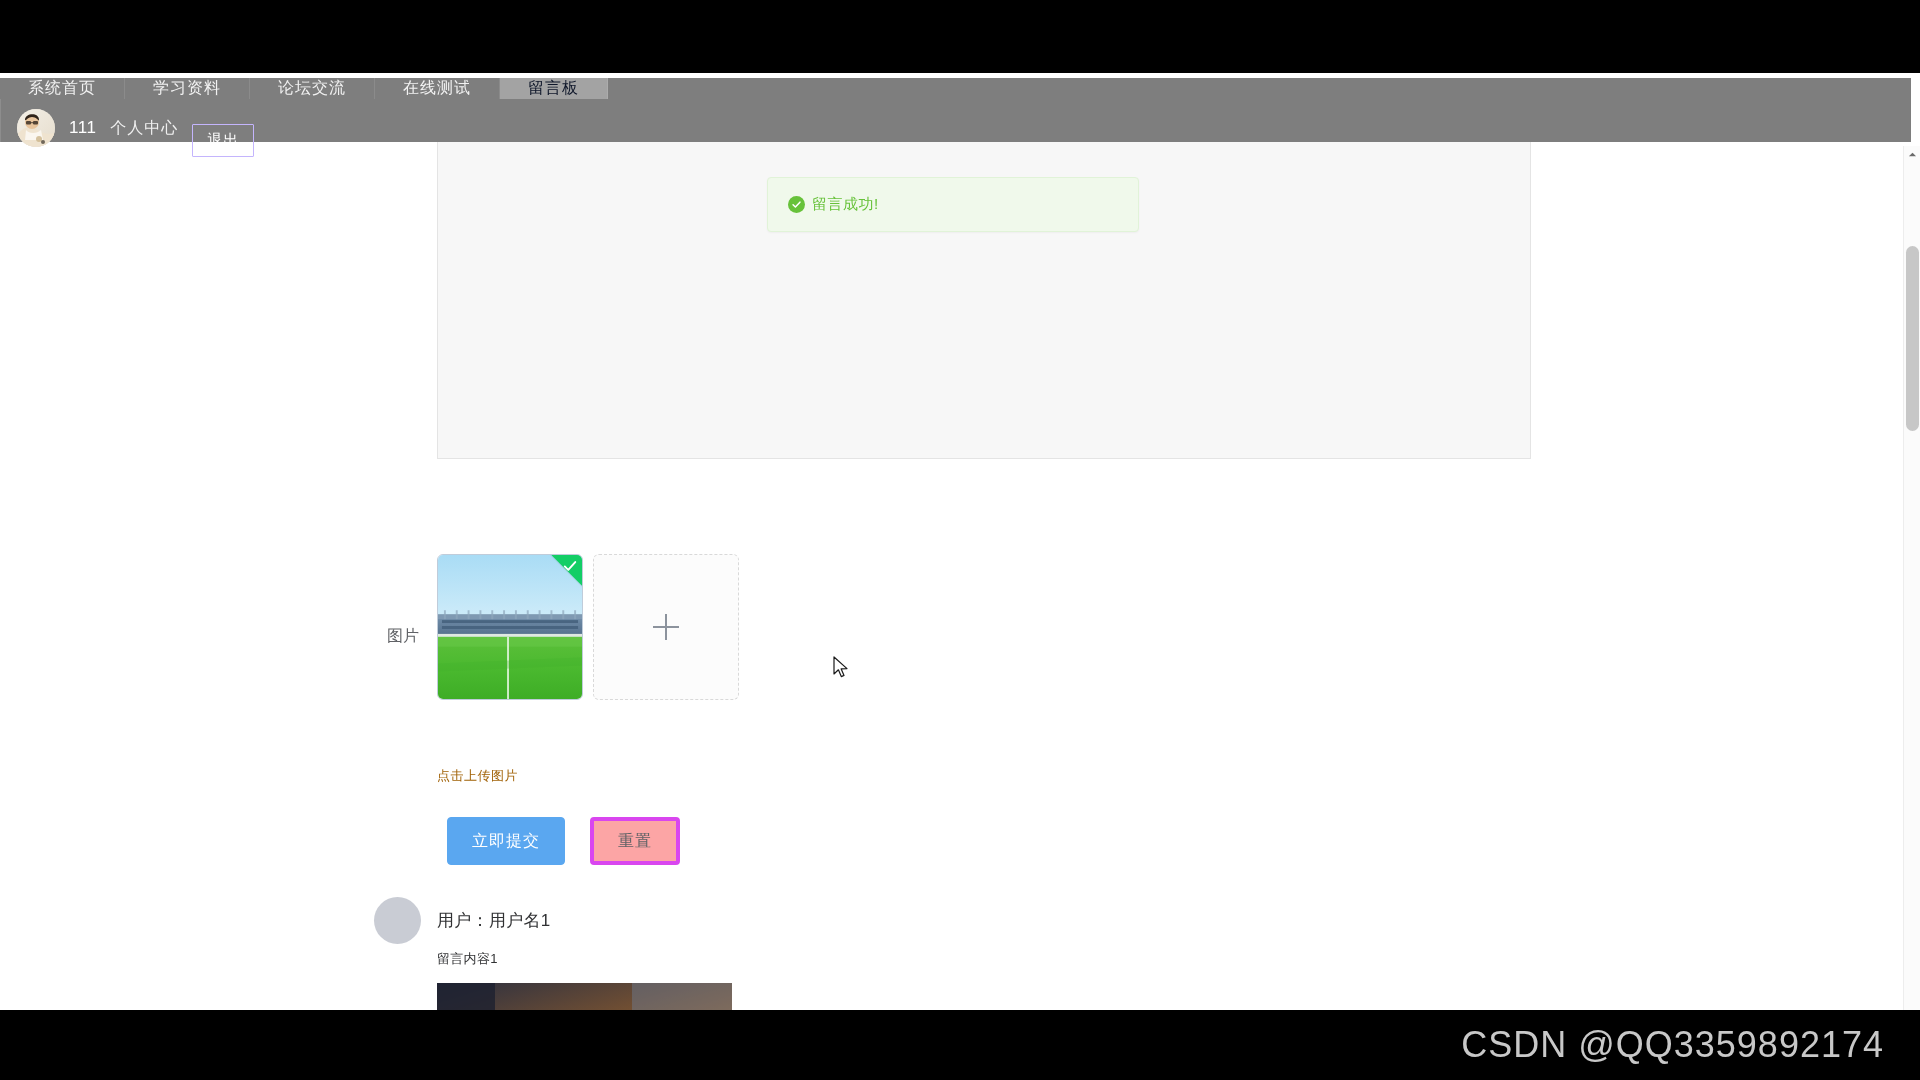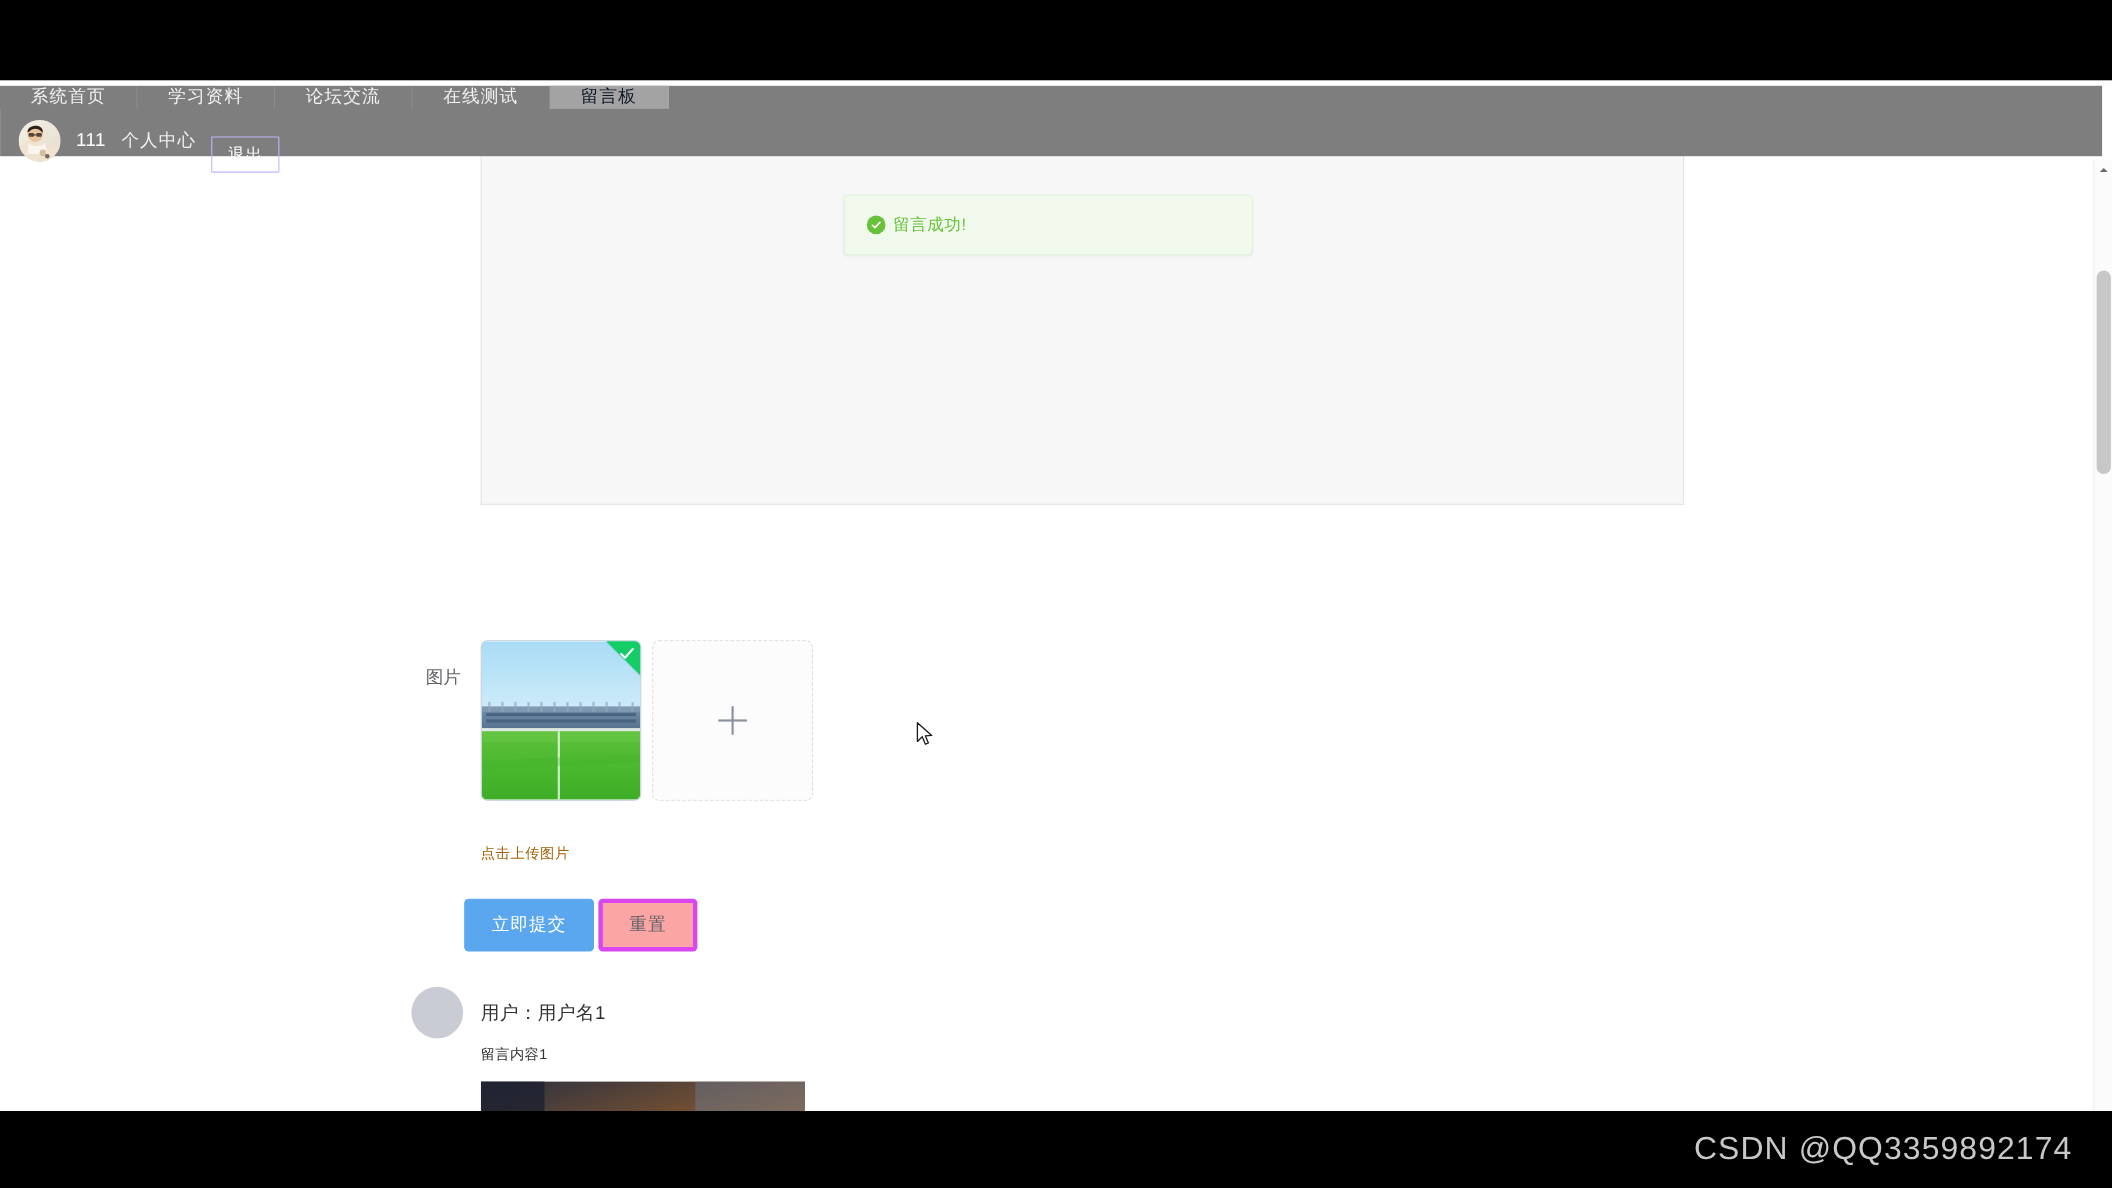--- a/index.html
+++ b/index.html
@@ -162,24 +162,24 @@
     height: 332px;
     background: #f7f7f7;
     border: 1px solid #e4e4e4;
     border-top: none;
   }
 
   
   .form-row-images {
     position: absolute;
     left: 0;
-    top: 440px;
+    top: 412px;
     width: 1200px;
     display: flex;
-    align-items: flex-start;
+    align-items: center;
   }
   .form-label {
     width: 437px;
     text-align: right;
     padding-right: 18px;
     font-size: 16px;
     color: #606266;
     line-height: 34px;
     padding-top: 18px;
   }
@@ -252,24 +252,24 @@
     left: 437px;
     top: 625px;
     font-size: 13px;
     color: #a16207;
     letter-spacing: 0.5px;
   }
 
   
   .actions {
     position: absolute;
-    left: 422px;
+    left: 447px;
     top: 675px;
     display: flex;
-    gap: 4px;
+    gap: 25px;
   }
   .btn {
     font-family: inherit;
     font-size: 16px;
     letter-spacing: 1px;
     border-radius: 4px;
     cursor: pointer;
     padding: 12px 24px;
     line-height: 1;
   }
@@ -335,21 +335,21 @@
     width: 1920px;
     height: 70px;
     background: #000000;
     display: flex;
     align-items: center;
     justify-content: flex-end;
     padding-right: 36px;
   }
   .csdn-watermark span {
     color: #c8c8c8;
-    font-size: 29px;
+    font-size: 36px;
     letter-spacing: 1px;
     font-family: "Liberation Sans", "DejaVu Sans", sans-serif;
   }
 
   
   .scrollbar {
     position: absolute;
     right: 0;
     top: 73px;
     width: 17px;

